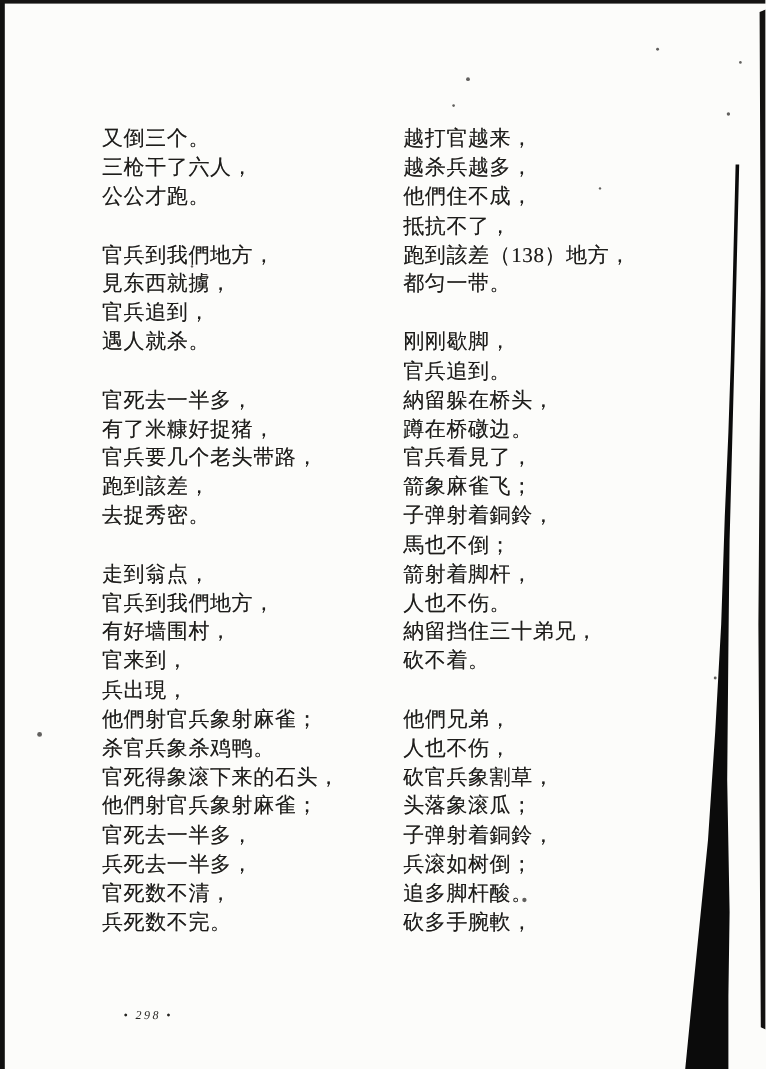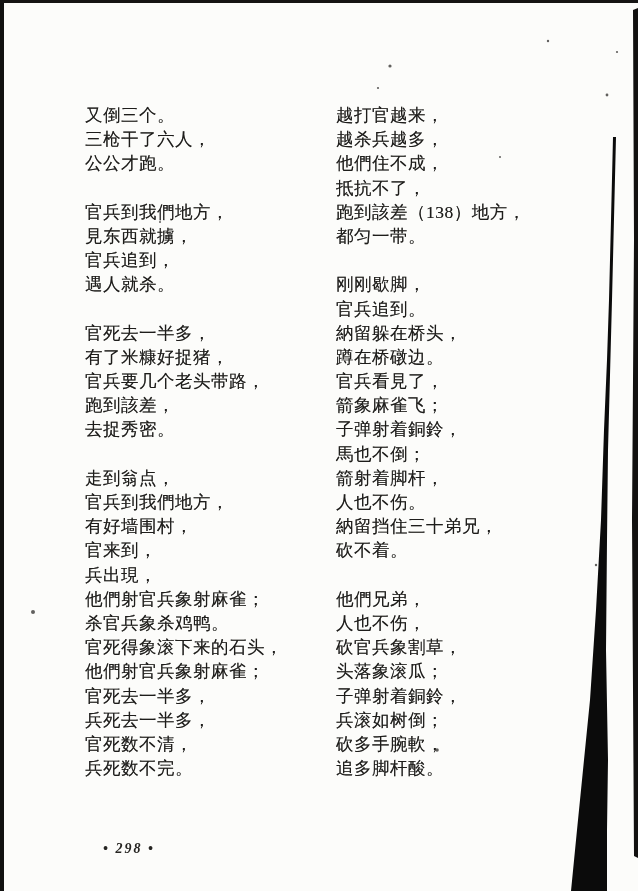--- a/index.html
+++ b/index.html
@@ -21,21 +21,21 @@
   .stanza{margin:0 0 24.2px 0;}
   .stanza:last-child{margin-bottom:0;}
   .line{
     height:24.2px;line-height:24.2px;
     font-size:17.5px;color:var(--ink);
     white-space:nowrap;letter-spacing:0.5px;
     text-shadow:0 0 0.4px rgba(30,29,27,.55);
   }
   .page-number{
     position:absolute;left:103px;top:841px;
-    font-size:14px;font-style:italic;font-weight:bold;
+    font-size:10px;font-style:italic;font-weight:normal;
     letter-spacing:2px;color:#262522;
   }
   svg.artifacts{
     position:absolute;inset:0;pointer-events:none;
   }
 </style>
 </head>
 <body>
 
 <div class="page">
@@ -98,22 +98,22 @@
         <div class="line">納留挡住三十弟兄，</div>
         <div class="line">砍不着。</div>
       </div>
       <div class="stanza">
         <div class="line">他們兄弟，</div>
         <div class="line">人也不伤，</div>
         <div class="line">砍官兵象割草，</div>
         <div class="line">头落象滚瓜；</div>
         <div class="line">子弹射着銅鈴，</div>
         <div class="line">兵滚如树倒；</div>
+        <div class="line">追多脚杆酸。</div>
         <div class="line">砍多手腕軟，</div>
-        <div class="line">追多脚杆酸。</div>
       </div>
     </div>
 
   <div class="page-number">• 298 •</div>
 
   <svg class="artifacts" width="638" height="891" viewBox="0 0 638 891">
 
     <rect x="0" y="0" width="4" height="891" fill="#111110"></rect>
 
     <rect x="0" y="0" width="638" height="3" fill="#151413"></rect>

